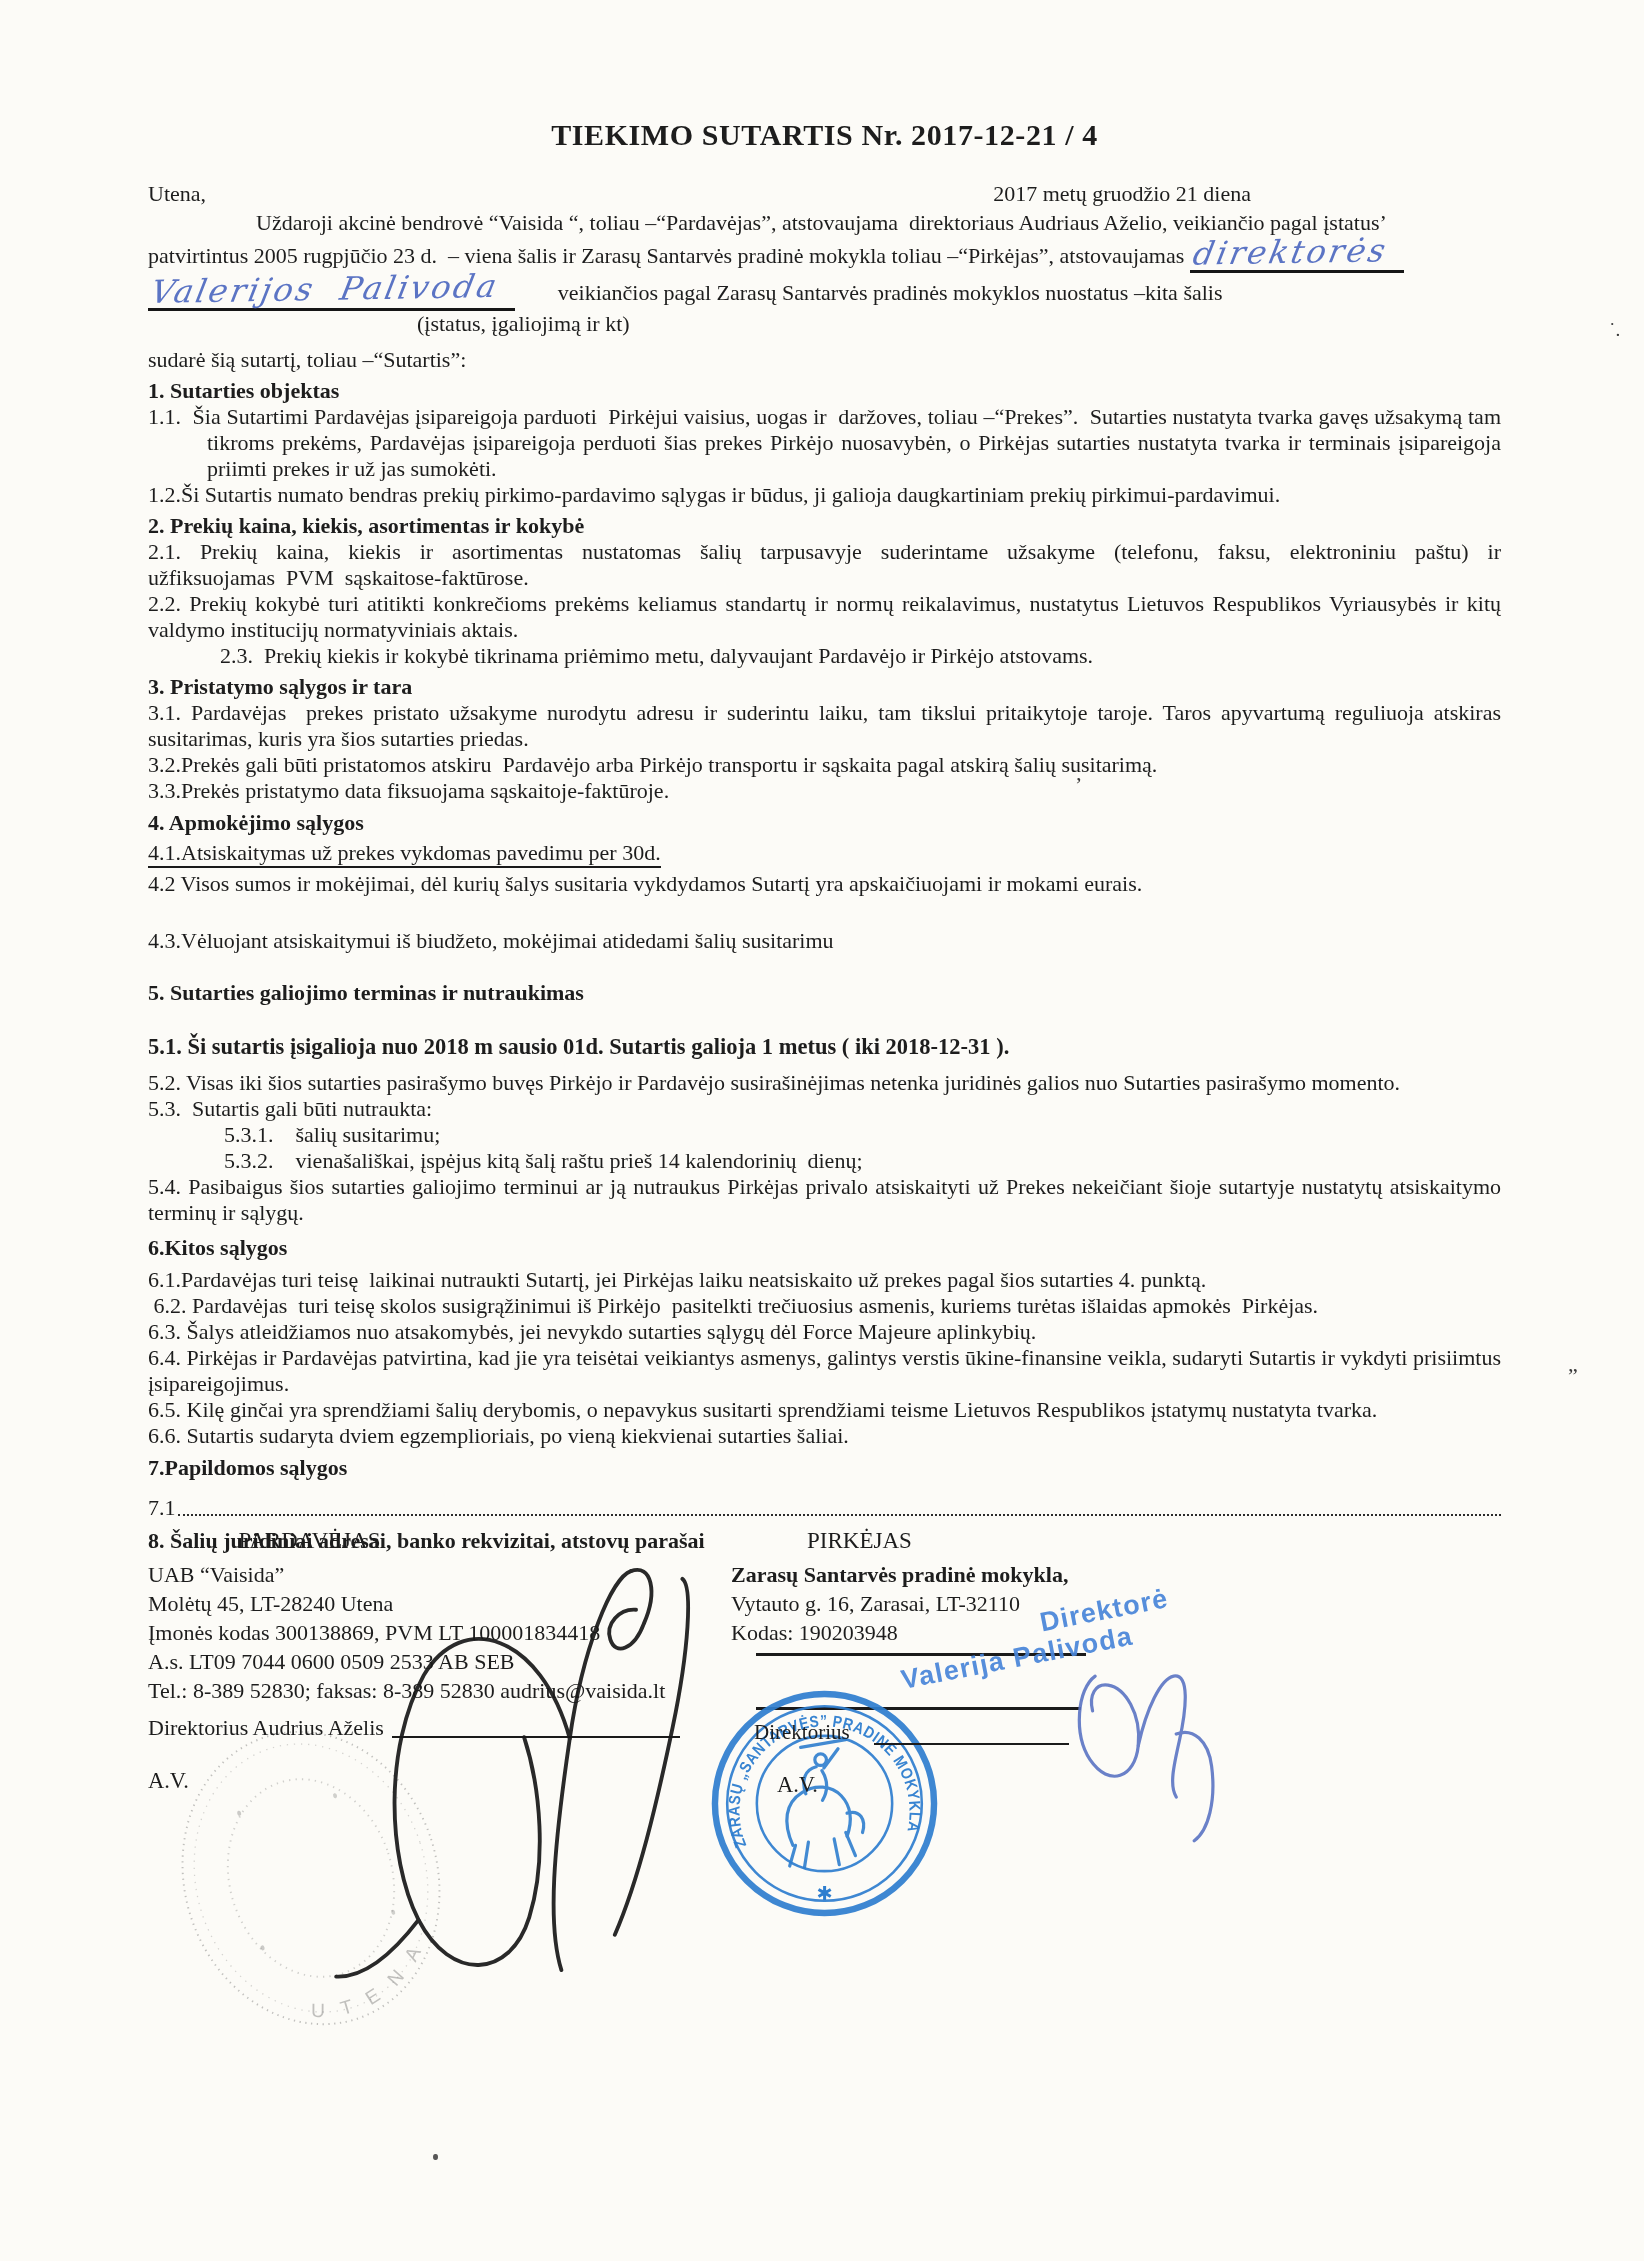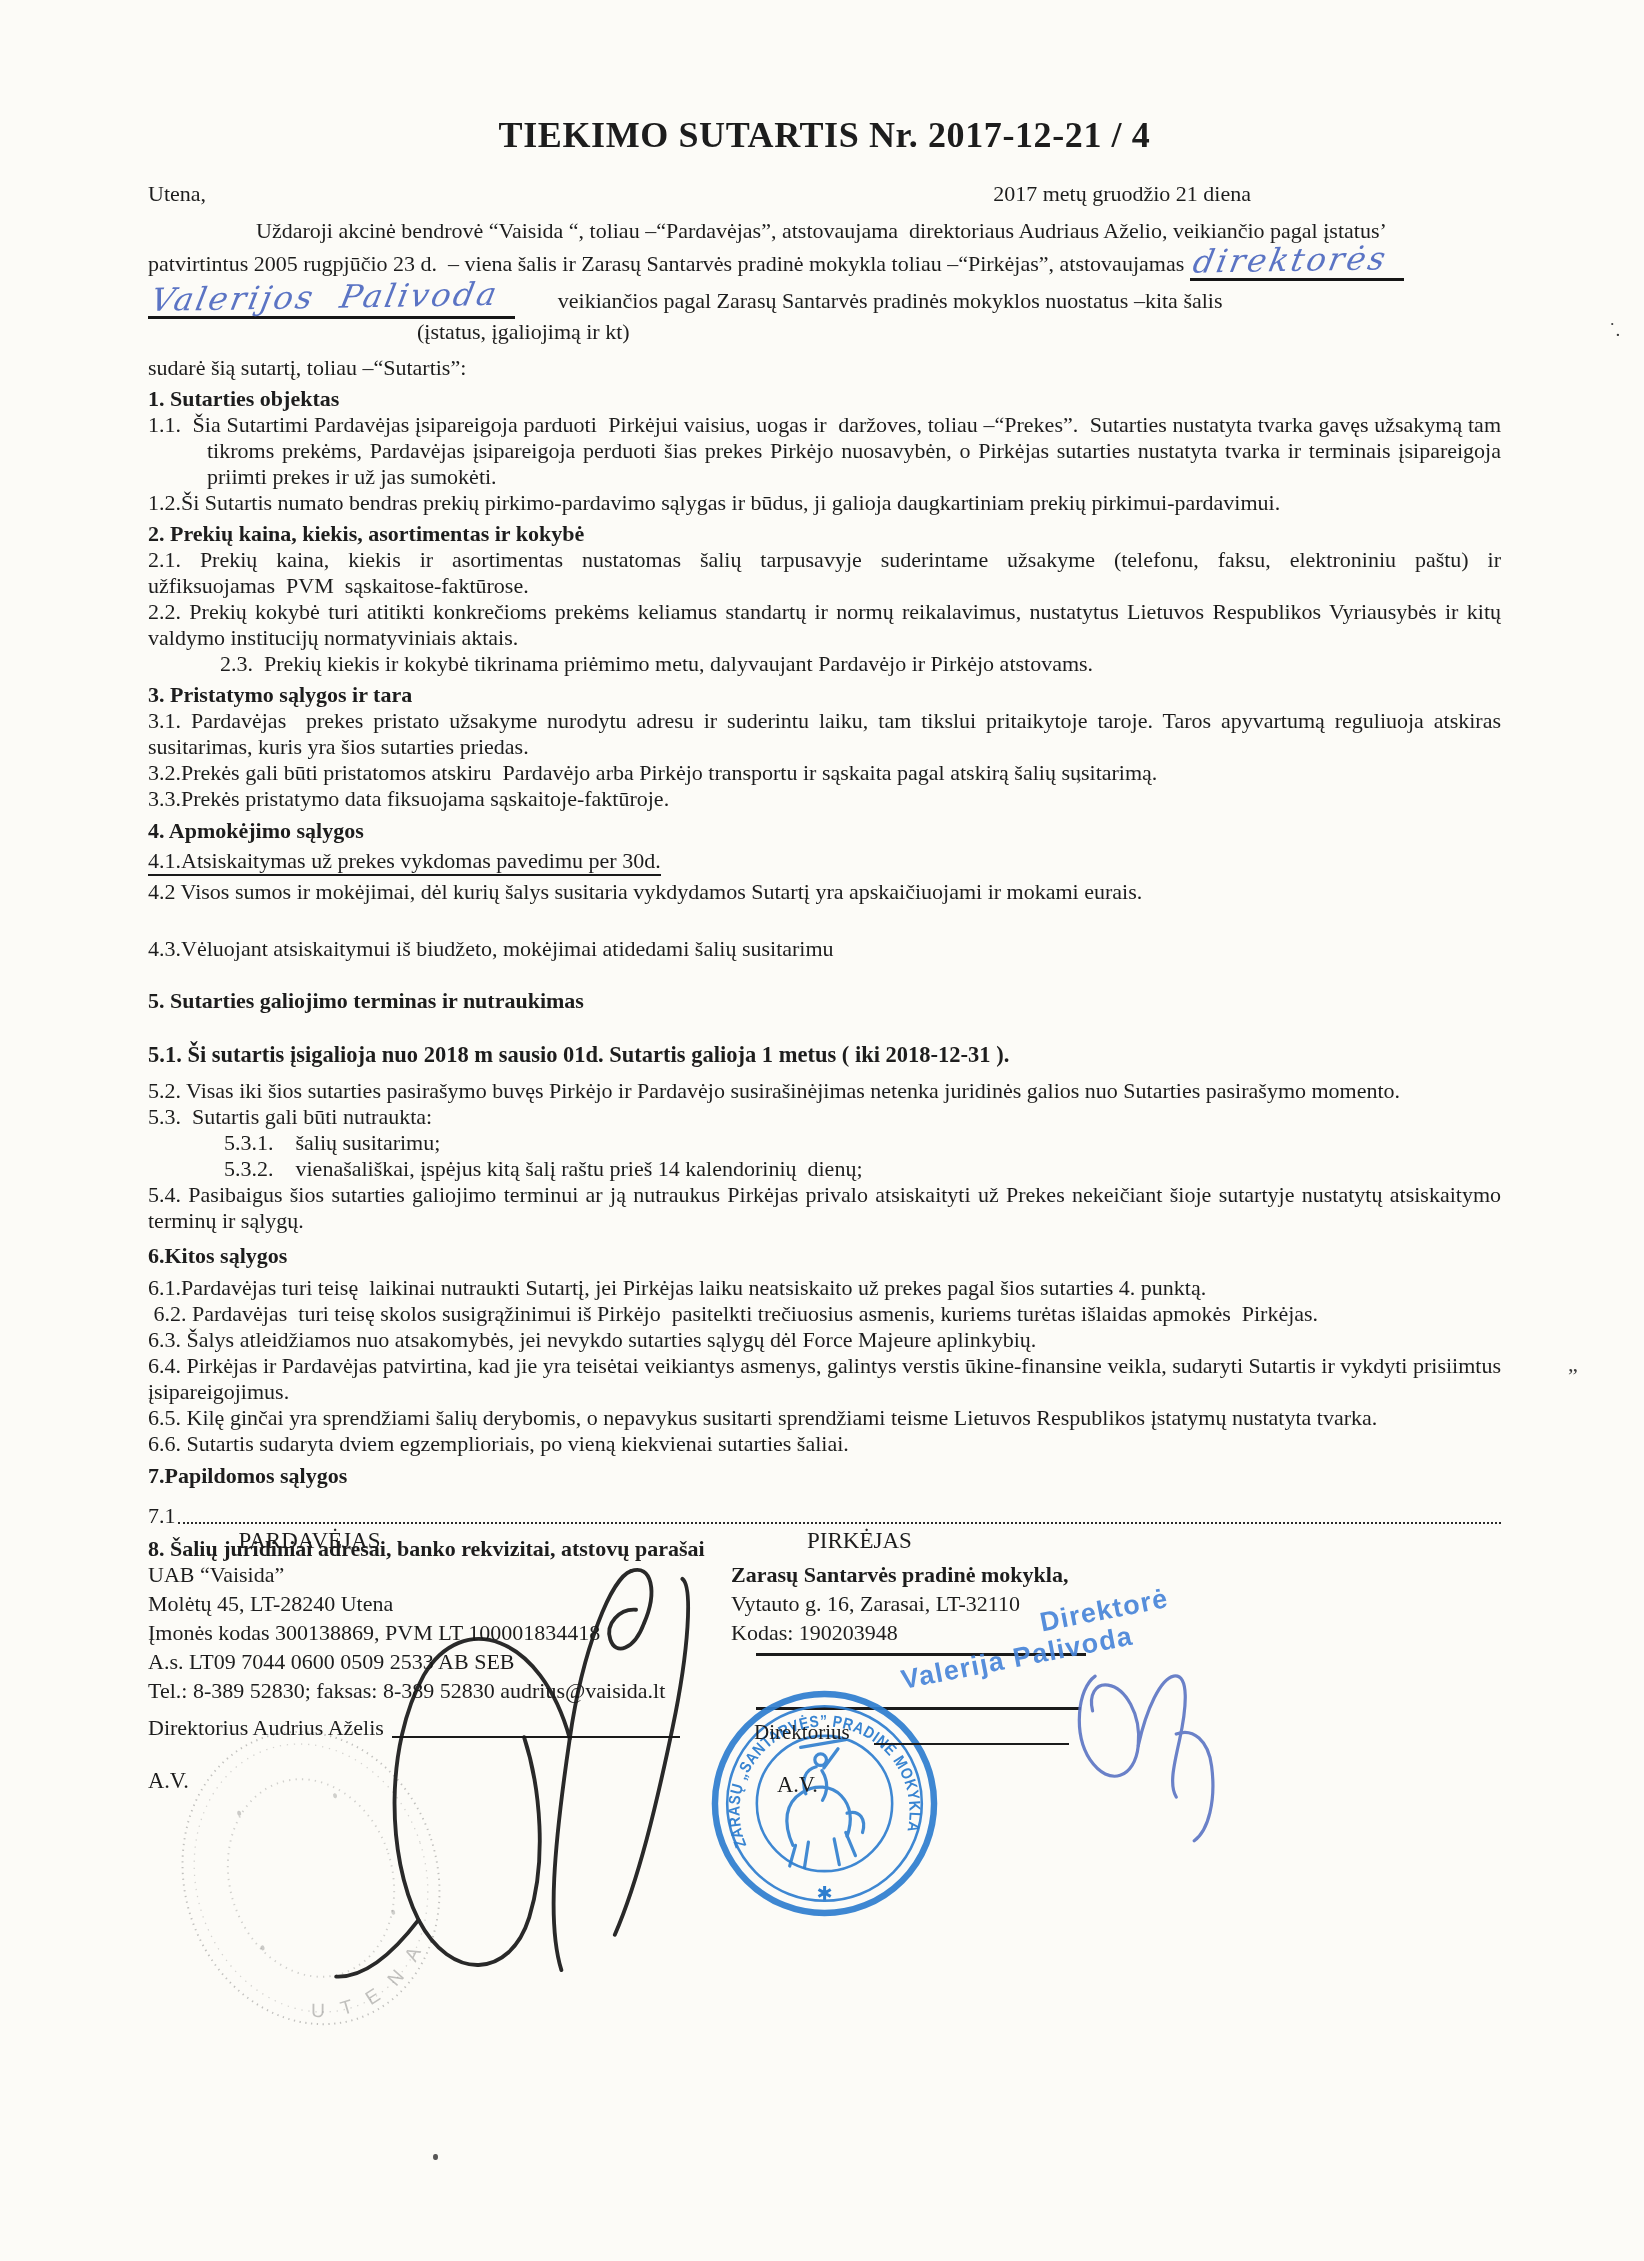--- a/index.html
+++ b/index.html
@@ -3,22 +3,22 @@
 <meta charset="utf-8">
 <style>
   html,body{margin:0;padding:0;background:#d9d9d9;}
   .page{
     position:relative;width:1644px;height:2261px;overflow:hidden;
     background:#fcfbf7;
     font-family:"Liberation Serif",serif;color:#1d1d1d;
     font-size:22px;line-height:26px;
   }
   .flow{position:absolute;left:148px;right:143px;top:117px;}
-  .title{text-align:center;font-weight:bold;font-size:36px;line-height:36px;letter-spacing:0.6px;margin-bottom:28px;}
-  .meta{display:flex;margin-bottom:11px;justify-content:flex-end;}
+  .title{text-align:center;font-weight:bold;font-size:30px;line-height:36px;letter-spacing:0.6px;margin-bottom:28px;}
+  .meta{display:flex;margin-bottom:3px;justify-content:flex-end;}
   .meta-date{margin-left:auto;margin-right:250px;}
   .p{text-align:justify;white-space:pre-wrap;}
   .indent1{text-indent:108px;}
   .hang{padding-left:59px;text-indent:-59px;}
   .sub{margin-left:72px;}
   .sub2{margin-left:76px;}
   .sec-h{text-align:left;font-weight:bold;margin-top:5.2px;}
   .note{margin-left:269px;}
   .mt{margin-top:10.3px;}
   .hw-wrap{display:inline-block;border-bottom:3.2px solid #161616;padding:0 17px 1.3px 3.9px;}

